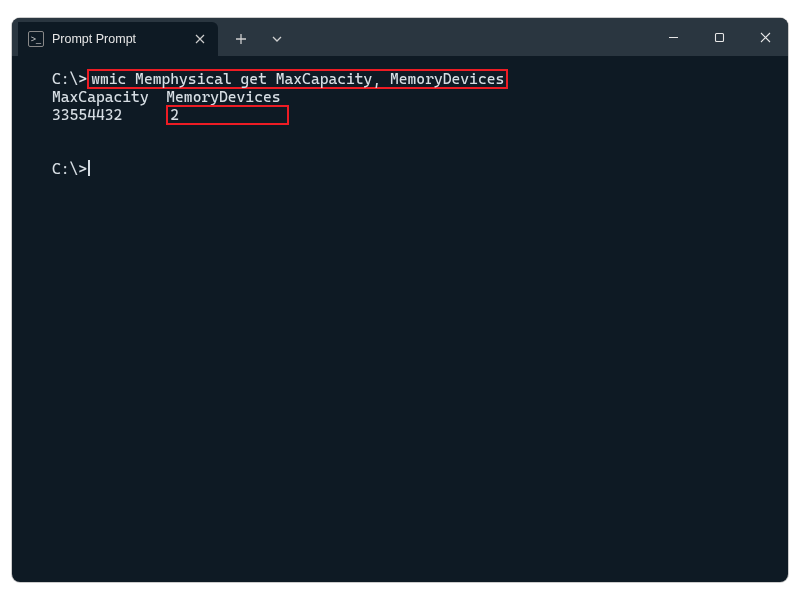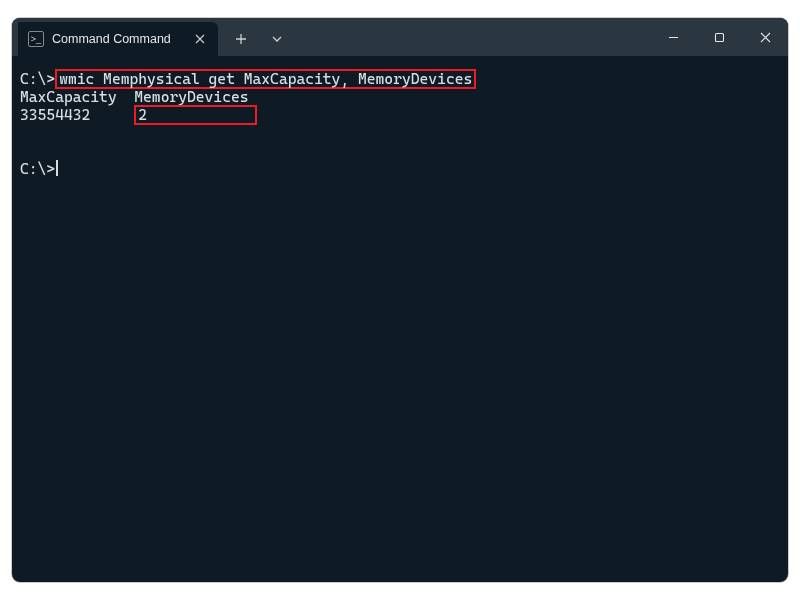--- a/index.html
+++ b/index.html
@@ -99,20 +99,21 @@
     justify-content: center;
     color: #e6e6e6;
   }
   .term {
     padding: 14px 8px 8px 8px;
     color: #d6dde3;
     line-height: 18px;
     white-space: pre;
     font-family: "Consolas", "Cascadia Mono", monospace;
     font-size: 15px;
+    margin-left: 32px;
   }
   .hl-red {
     border: 2px solid #ed1c24;
     display: inline-block;
     padding: 0 2px;
     margin: -2px 0;
     line-height: 16px;
   }
   .cursor {
     display: inline-block;
@@ -125,21 +126,21 @@
   svg { display: block; }
 </style>
 </head>
 <body>
 
 <div class="window">
 
   <div class="titlebar">
     <div class="tab">
       <span class="cmd-icon">&gt;_</span>
-      <span class="title">Command Command</span>
+      <span class="title">Prompt Prompt</span>
       <span class="close">
         <svg width="10" height="10" viewBox="0 0 10 10">
             <path d="M1 1 L9 9 M9 1 L1 9" stroke="#ccc" stroke-width="1.2"></path>
           </svg>
       </span>
     </div>
     <div class="tabstrip-rest">
       <div class="tabbtn">
         <svg width="12" height="12" viewBox="0 0 12 12">
             <path d="M6 1 V11 M1 6 H11" stroke="#d0d0d0" stroke-width="1.3"></path>

